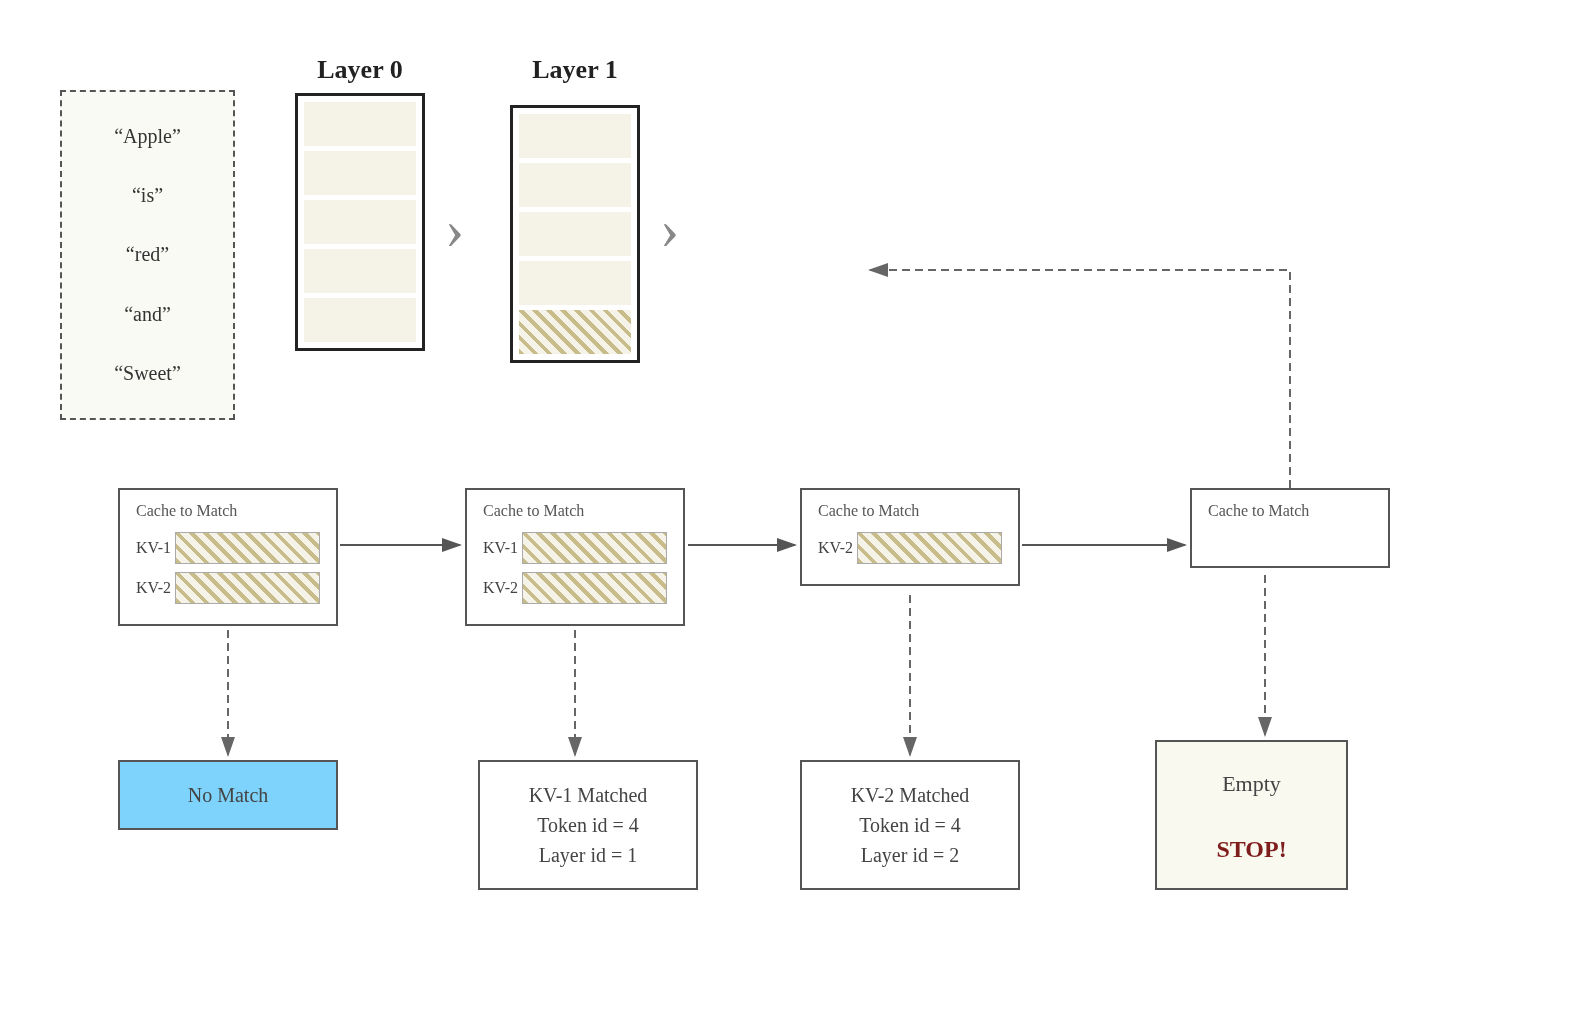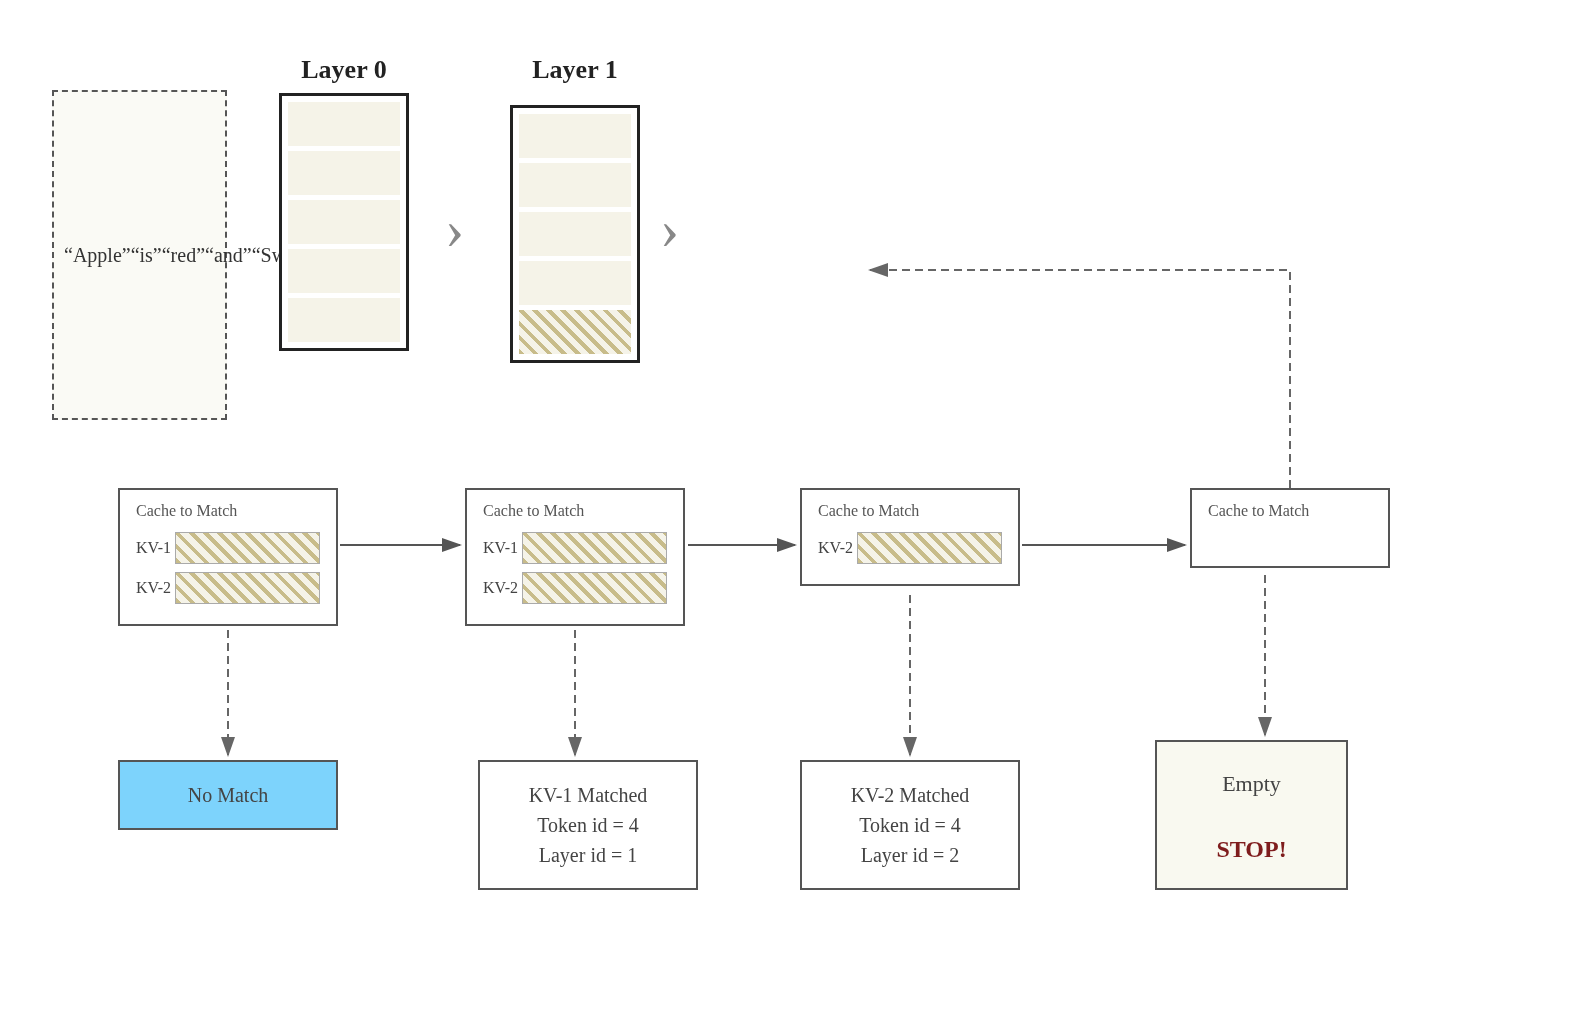--- a/index.html
+++ b/index.html
@@ -15,28 +15,28 @@
     .diagram-container {
       width: 1588px;
       height: 1017px;
       position: relative;
       background: #fff;
     }
 
     
     .token-box {
       position: absolute;
-      left: 52px;
+      left: 60px;
       top: 90px;
       width: 175px;
       height: 330px;
       border: 2px dashed #555;
       background: #fafaf5;
       display: flex;
-      flex-direction: row;
+      flex-direction: column;
       justify-content: space-around;
       align-items: center;
       padding: 15px 10px;
     }
 
     .token-label {
       font-size: 20px;
       color: #333;
       text-align: center;
       font-family: 'Georgia', serif;
@@ -173,21 +173,21 @@
 <div class="diagram-container">
 
   <div class="token-box">
     <span class="token-label">“Apple”</span>
     <span class="token-label">“is”</span>
     <span class="token-label">“red”</span>
     <span class="token-label">“and”</span>
     <span class="token-label">“Sweet”</span>
   </div>
 
-  <div style="position:absolute; top:55px; left:279px; display:flex; flex-direction:column; align-items:center;">
+  <div style="position:absolute; top:55px; left:295px; display:flex; flex-direction:column; align-items:center;">
     <div class="layer-title">Layer 0</div>
     <div class="layer-stack">
       <div class="layer-cell cell-cream"></div>
       <div class="layer-cell cell-cream"></div>
       <div class="layer-cell cell-cream"></div>
       <div class="layer-cell cell-cream"></div>
       <div class="layer-cell cell-cream"></div>
     </div>
   </div>
 

